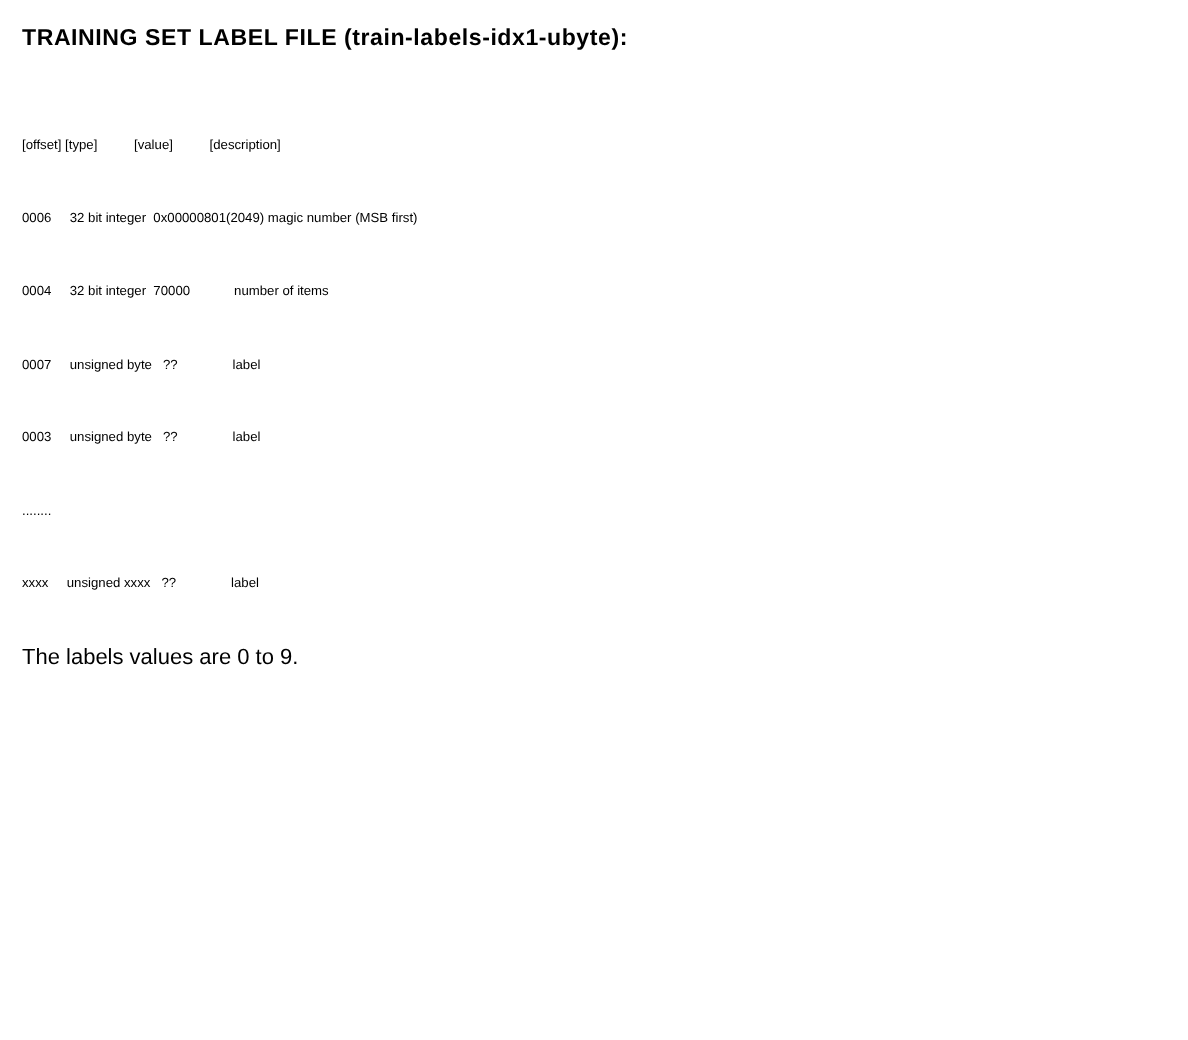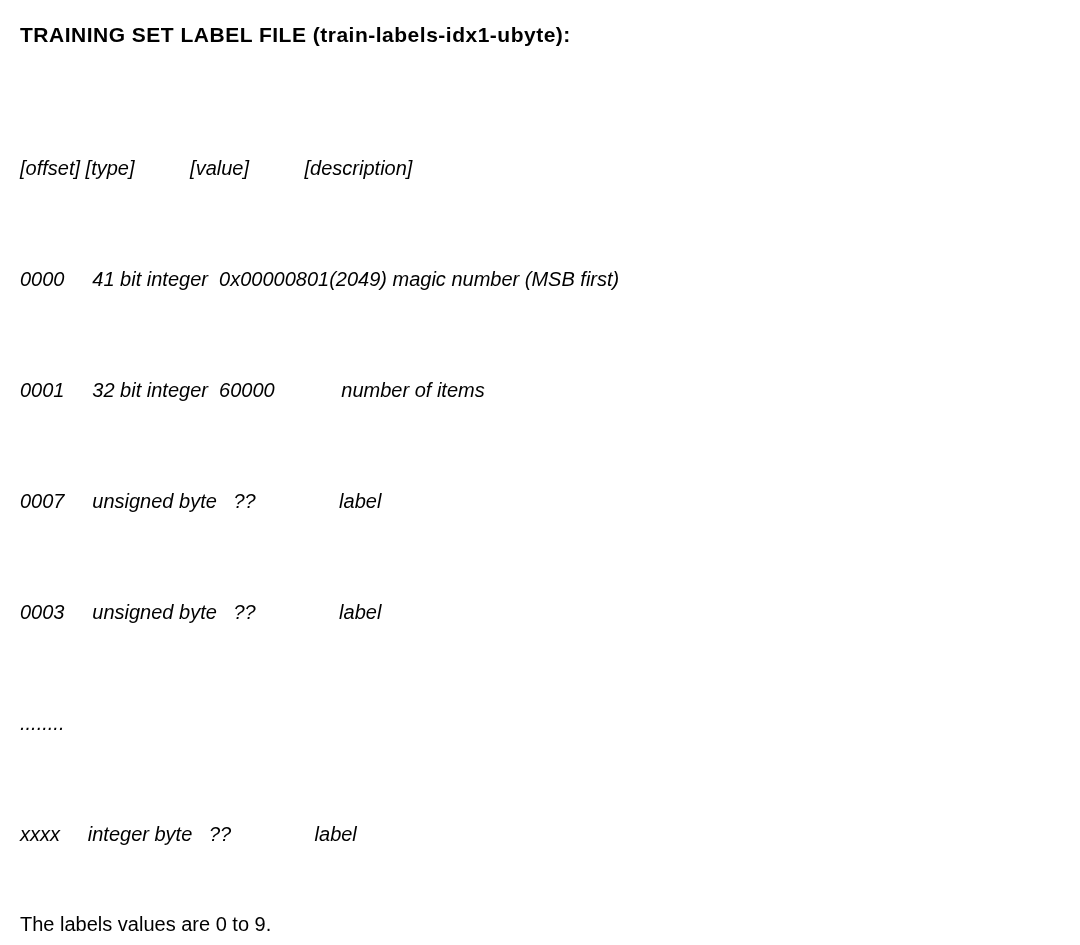--- a/index.html
+++ b/index.html
@@ -19,40 +19,39 @@
     .heading {
       font-family: Liberation Sans, sans-serif;
       font-weight: bold;
       font-size: 21px;
       letter-spacing: 0.5px;
       margin-bottom: 24px;
     }
     .table {
       font-family: Arial, Helvetica, sans-serif;
       white-space: pre;
-      font-size: 20px;
+      font-size: 12px;
       line-height: 1.85;
       margin-bottom: 18px;
-      font-style: italic;
     }
     .note {
       font-family: Arial, Helvetica, sans-serif;
       font-size: 20px;
       margin-bottom: 30px;
       margin-top: 8px;
     }
   </style>
 </head>
 <body>
 
 <div class="heading">TRAINING SET LABEL FILE (train-labels-idx1-ubyte):</div>
 
 <div class="table">
   <div>[offset] [type]          [value]          [description]</div>
-  <div>0000     41 bit integer  0x00000801(2049) magic number (MSB first)</div>
-  <div>0001     32 bit integer  60000            number of items</div>
+  <div>0006     32 bit integer  0x00000801(2049) magic number (MSB first)</div>
+  <div>0004     32 bit integer  70000            number of items</div>
   <div>0007     unsigned byte   ??               label</div>
   <div>0003     unsigned byte   ??               label</div>
   <div>........</div>
-  <div>xxxx     integer byte   ??               label</div>
+  <div>xxxx     unsigned xxxx   ??               label</div>
 </div>
 
 <div class="note">The labels values are 0 to 9.</div>
 
 </body></html>

